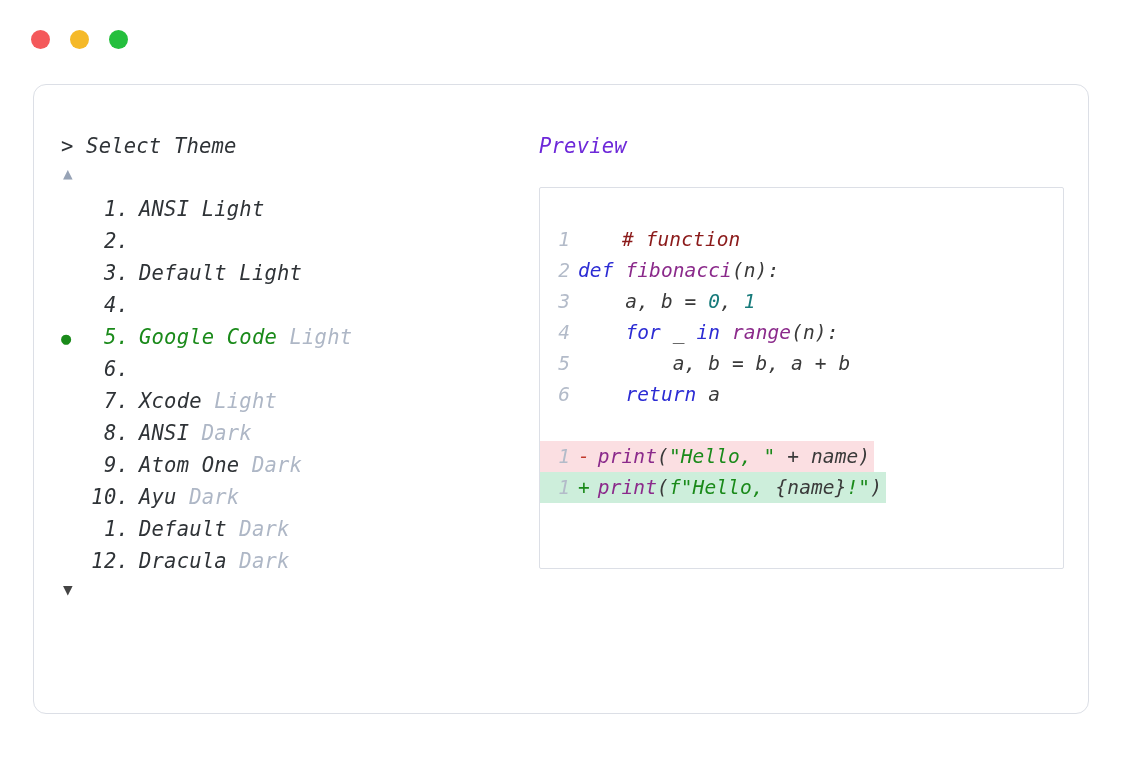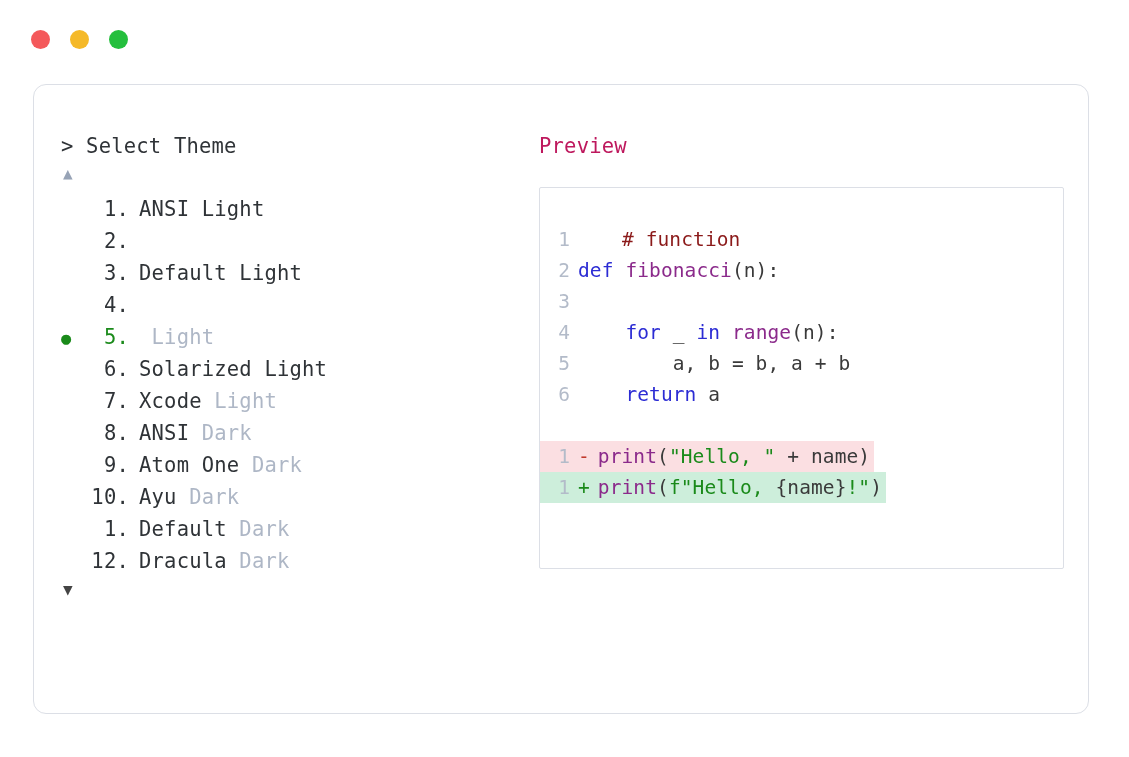--- a/index.html
+++ b/index.html
@@ -38,20 +38,21 @@
   
   #card {
     position: absolute;
     left: 33px;
     top: 84px;
     width: 1056px;
     height: 630px;
     border: 1px solid #dcdfe6;
     border-radius: 13px;
     background: #ffffff;
+    font-style: italic;
   }
 
   #panes {
     position: absolute;
     left: 0; top: 0;
     width: 100%;
     height: 100%;
   }
 
   
@@ -129,21 +130,21 @@
   
   #right-pane {
     position: absolute;
     left: 505px;
     top: 47px;
     width: 530px;
   }
   #preview-label {
     font-size: 20.5px;
     line-height: 29px;
-    color: #be185d;
+    color: #6d28d9;
     letter-spacing: 0.2px;
     white-space: pre;
   }
   #preview-box {
     margin-top: 26px;
     width: 525px;
     height: 382px;
     border: 1px solid #dcdfe6;
     border-radius: 2px;
     background: #ffffff;
@@ -203,40 +204,40 @@
   <div id="panes">
 
     <div id="left-pane">
       <div class="prompt-line">&gt; Select Theme</div>
       <div class="scroll-arrow up">▲</div>
       <ul id="theme-list">
           <li class="theme-item"><span class="bullet-cell">●</span><span class="idx-cell"> 1.</span><span class="name-cell">ANSI Light</span></li>
           <li class="theme-item"><span class="bullet-cell">●</span><span class="idx-cell"> 2.</span></li>
           <li class="theme-item"><span class="bullet-cell">●</span><span class="idx-cell"> 3.</span><span class="name-cell">Default Light</span></li>
           <li class="theme-item"><span class="bullet-cell">●</span><span class="idx-cell"> 4.</span></li>
-          <li class="theme-item selected"><span class="bullet-cell">●</span><span class="idx-cell"> 5.</span><span class="mode-cell muted"> Light</span></li>
-          <li class="theme-item"><span class="bullet-cell">●</span><span class="idx-cell"> 6.</span><span class="name-cell">Solarized Light</span></li>
+          <li class="theme-item selected"><span class="bullet-cell">●</span><span class="idx-cell"> 5.</span><span class="name-cell">Google Code</span><span class="mode-cell muted"> Light</span></li>
+          <li class="theme-item"><span class="bullet-cell">●</span><span class="idx-cell"> 6.</span></li>
           <li class="theme-item"><span class="bullet-cell">●</span><span class="idx-cell"> 7.</span><span class="name-cell">Xcode</span><span class="mode-cell muted"> Light</span></li>
           <li class="theme-item"><span class="bullet-cell">●</span><span class="idx-cell"> 8.</span><span class="name-cell">ANSI</span><span class="mode-cell muted"> Dark</span></li>
           <li class="theme-item"><span class="bullet-cell">●</span><span class="idx-cell"> 9.</span><span class="name-cell">Atom One</span><span class="mode-cell muted"> Dark</span></li>
           <li class="theme-item"><span class="bullet-cell">●</span><span class="idx-cell">10.</span><span class="name-cell">Ayu</span><span class="mode-cell muted"> Dark</span></li>
           <li class="theme-item"><span class="bullet-cell">●</span><span class="idx-cell">1.</span><span class="name-cell">Default</span><span class="mode-cell muted"> Dark</span></li>
           <li class="theme-item"><span class="bullet-cell">●</span><span class="idx-cell">12.</span><span class="name-cell">Dracula</span><span class="mode-cell muted"> Dark</span></li>
         </ul>
       <div class="scroll-arrow down">▼</div>
     </div>
 
 
     <div id="right-pane">
       <div id="preview-label">Preview</div>
       <div id="preview-box">
         <div id="code-block">
             <div class="code-line"><span class="ln">1</span><span class="code-text"><span class="tok-comment"># function</span></span></div>
             <div class="code-line"><span class="ln">2</span><span class="code-text"><span class="tok-keyword">def </span><span class="tok-func">fibonacci</span><span class="tok-punct">(n):</span></span></div>
-            <div class="code-line"><span class="ln">3</span></div>
+            <div class="code-line"><span class="ln">3</span><span class="code-text"><span class="tok-plain">    a, b = </span><span class="tok-num">0</span><span class="tok-plain">, </span><span class="tok-num">1</span></span></div>
             <div class="code-line"><span class="ln">4</span><span class="code-text"><span class="tok-plain">    </span><span class="tok-keyword">for</span><span class="tok-plain"> _ </span><span class="tok-keyword">in</span><span class="tok-plain"> </span><span class="tok-builtin">range</span><span class="tok-punct">(n):</span></span></div>
             <div class="code-line"><span class="ln">5</span><span class="code-text"><span class="tok-plain">        a, b = b, a + b</span></span></div>
             <div class="code-line"><span class="ln">6</span><span class="code-text"><span class="tok-plain">    </span><span class="tok-keyword">return</span><span class="tok-plain"> a</span></span></div>
           </div>
         <div class="code-line spacer"></div>
         <div id="diff-block" class="diff-wrap">
             <div class="code-line diff diff-del"><span class="ln">1</span><span class="diff-mark">-</span><span class="code-text"><span class="tok-builtin">print</span><span class="tok-punct">(</span><span class="tok-str">"Hello, "</span><span class="tok-plain"> + name)</span></span></div>
             <div class="code-line diff diff-add"><span class="ln">1</span><span class="diff-mark">+</span><span class="code-text"><span class="tok-builtin">print</span><span class="tok-punct">(</span><span class="tok-str">f"Hello, </span><span class="tok-plain">{name}</span><span class="tok-str">!"</span><span class="tok-punct">)</span></span></div>
           </div>
       </div>

